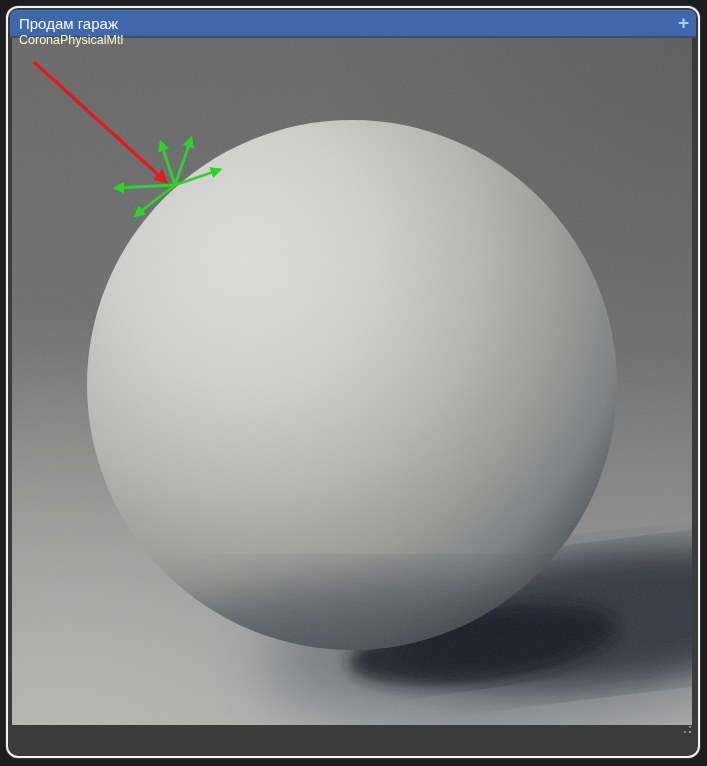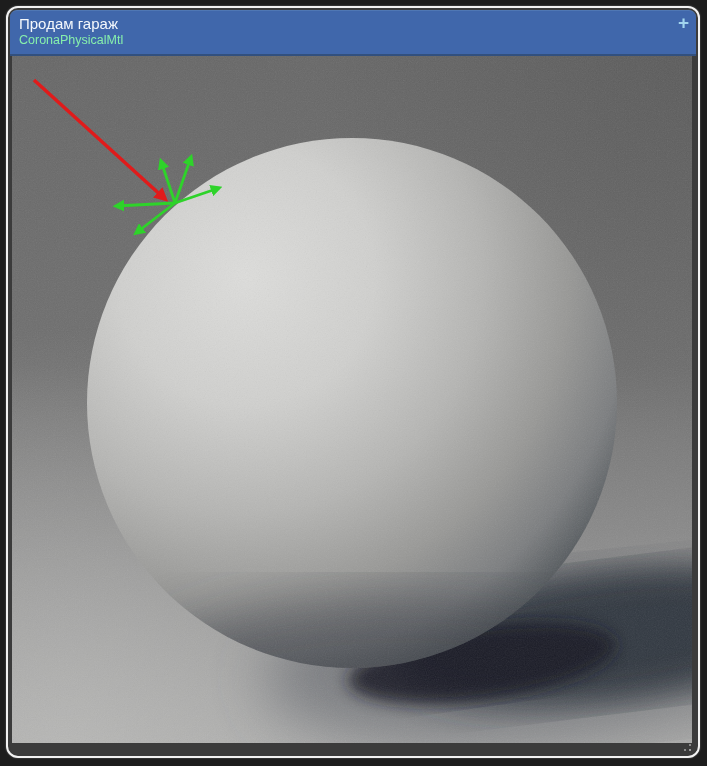--- a/index.html
+++ b/index.html
@@ -14,37 +14,37 @@
     box-sizing:border-box;
     width:694px;height:752px;
     border:2px solid #f2f2f2;
     border-radius:12px;
     background:#3b3b3b;
     padding:2px;
     box-shadow:0 0 2px rgba(255,255,255,.35);
   }
   .header{
     position:relative;
-    height:46px;
+    height:28px;
     box-sizing:border-box;
     background:#4067ab;
     border-top:1px solid #4f77b4;
     border-bottom:2px solid #32507e;
     border-radius:7px 7px 0 0;
     padding:4px 0 0 9px;
     cursor:default;
   }
   .title{
     color:#f4f8fc;
     font-size:15px;
     line-height:18px;
     white-space:nowrap;
   }
   .subtitle{
-    color:#86efac;
+    color:#fef9c3;
     font-size:12.5px;
     line-height:15px;
     white-space:nowrap;
   }
   .plus-btn{
     position:absolute;
     top:1px;right:7px;
     color:#a2d5ee;
     font-size:19px;
     font-weight:bold;

